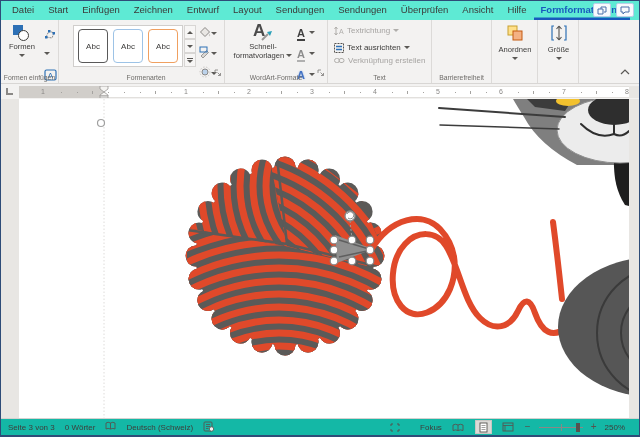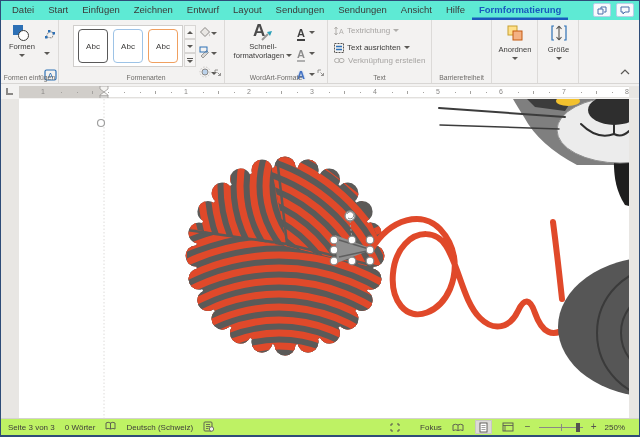--- a/index.html
+++ b/index.html
@@ -53,21 +53,21 @@
   #vruler { position:absolute; left:0; top:98px; width:18px; height:322px; background:#fff; }
   #vruler-bottom { position:absolute; left:0; bottom:0; width:18px; height:8px; background:#d1ceca; }
   .vnum { position:absolute; left:3px; font-size:7px; color:#8a8886; transform:rotate(-90deg); }
 
   
   #workspace { position:absolute; left:0; top:98px; right:0; height:322px; background:#e8e6e3; }
   #page { position:absolute; left:18px; top:0; width:610px; height:322px; background:#fff; }
   #artwork { position:absolute; left:0; top:0; }
 
   
-  #statusbar { position:absolute; left:0; bottom:0; right:0; height:17px; background:#bef264;
+  #statusbar { position:absolute; left:0; bottom:0; right:0; height:17px; background:#14b8a6;
                border-top:1px solid #d4d2cf; display:flex; align-items:center;
                font-size:8px; color:#3e3d3b; padding:0 14px 0 7px; }
   #status-left { display:flex; align-items:center; gap:10px; }
   #status-right { margin-left:auto; display:flex; align-items:center; gap:8px; }
   .view-btn { width:17px; height:14px; display:flex; align-items:center; justify-content:center; border-radius:1px; }
   .view-btn.sel { background:#dcdad7; box-shadow: inset 0 0 0 1px #c8c6c3; }
   #zoom-track { position:relative; width:44px; height:14px; }
   #zoom-line { position:absolute; left:0; right:0; top:7px; height:1px; background:#8a8886; }
   #zoom-notch { position:absolute; left:50%; top:4px; width:1px; height:7px; background:#8a8886; }
   #zoom-thumb { position:absolute; left:85%; top:3px; width:3.5px; height:9px; background:#55534f; }
@@ -80,20 +80,21 @@
 
   <div id="tabbar">
     <div class="tab">Datei</div>
     <div class="tab">Start</div>
     <div class="tab">Einfügen</div>
     <div class="tab">Zeichnen</div>
     <div class="tab">Entwurf</div>
     <div class="tab">Layout</div>
     <div class="tab">Sendungen</div>
     <div class="tab">Sendungen</div>
+    <div class="tab">Überprüfen</div>
     <div class="tab">Ansicht</div>
     <div class="tab">Hilfe</div>
     <div class="tab active">Formformatierung</div>
     <div id="tab-icons">
       <div class="mini-btn">
         <svg width="10" height="9">
             <path d="M1,3 h5 v5 h-5 Z M4,3 V1 h5 v5 h-2" fill="none" stroke="#4a6ea9" stroke-width="1"></path>
           </svg>
       </div>
       <div class="mini-btn">

